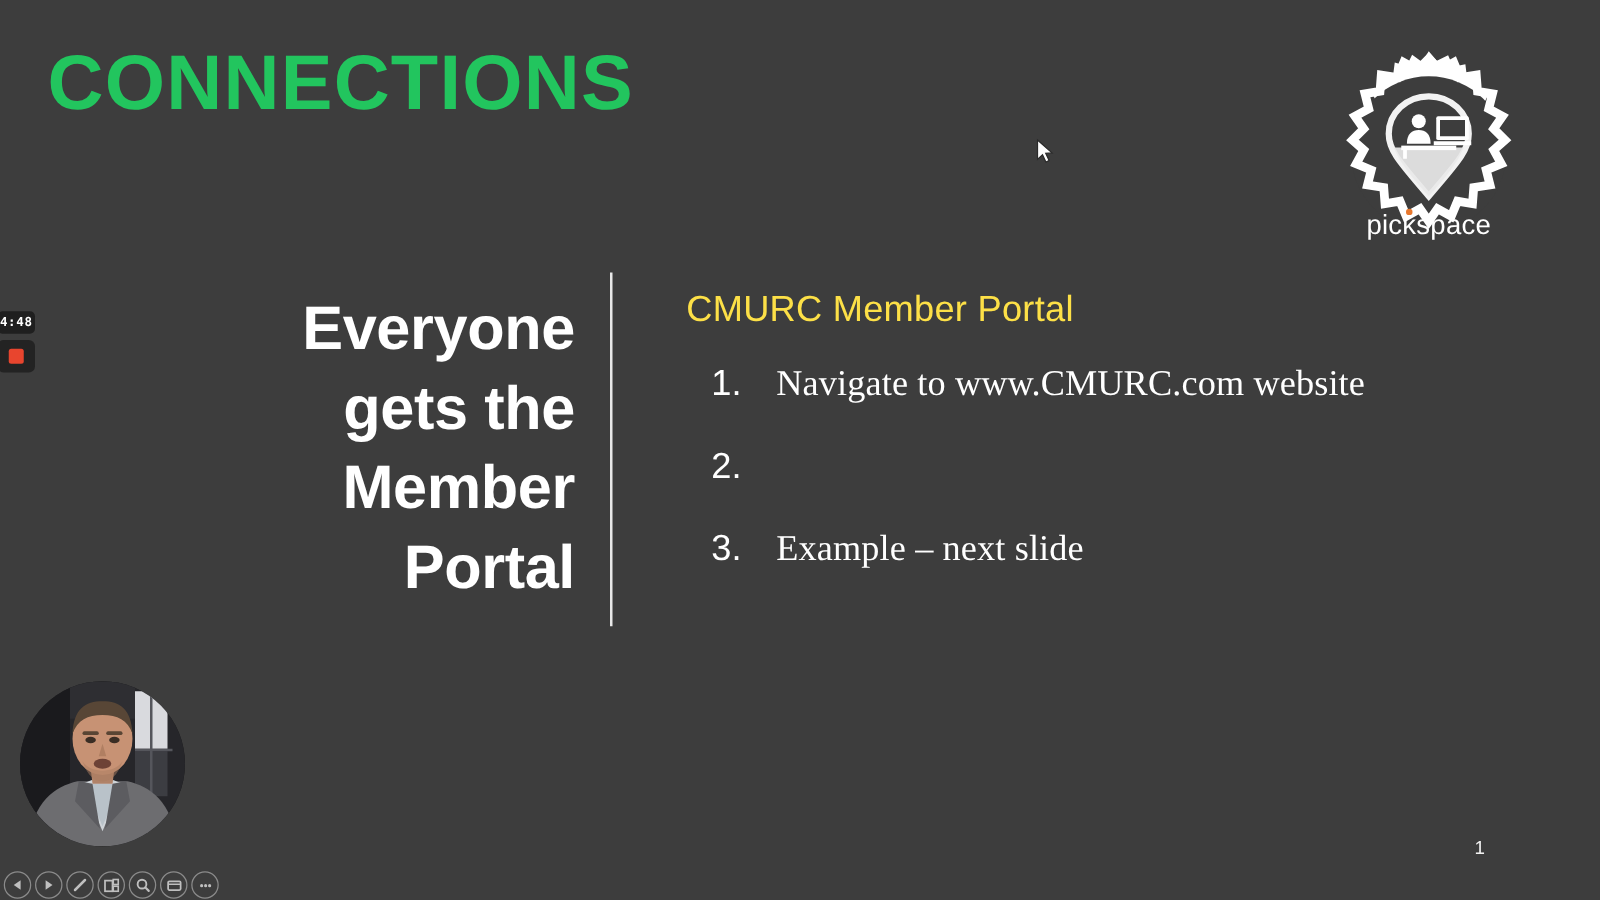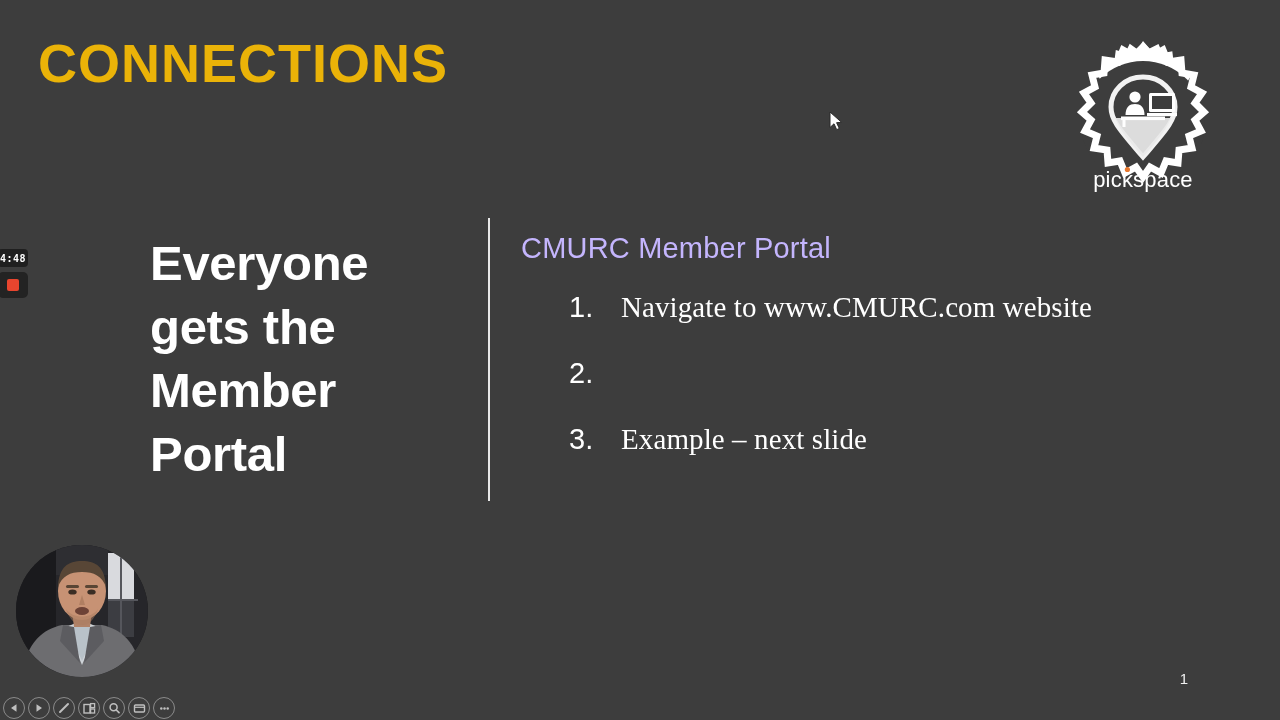--- a/index.html
+++ b/index.html
@@ -12,42 +12,42 @@
   #slide {
     position:relative;
     width:1280px; height:720px;
     background:#3d3d3d;
   }
 
   
   .deck-title {
     position:absolute;
     left:38px; top:36px;
-    font-size:54px;
+    font-size:62px;
     font-weight:bold;
     letter-spacing:1px;
-    color:#eab308;
+    color:#22c55e;
     line-height:1;
     white-space:nowrap;
   }
 
   
   .logo-badge {
     position:absolute;
     left:1055px; top:35px;
     width:176px; height:176px;
   }
   .logo-badge svg { display:block; width:176px; height:176px; }
 
   
   .headline {
     position:absolute;
     left:150px; top:232px;
     width:310px;
-    text-align:left;
+    text-align:right;
     color:#ffffff;
     font-size:49px;
     font-weight:bold;
     line-height:1.30;
     letter-spacing:-0.3px;
   }
 
   .divider {
     position:absolute;
     left:488px; top:218px;
@@ -55,25 +55,26 @@
     background:#e8e8e8;
   }
 
   
   .body-col {
     position:absolute;
     left:521px; top:230px;
     width:700px;
   }
   .body-heading {
-    color:#c4b5fd;
+    color:#fde047;
     font-size:29px;
     font-weight:normal;
     line-height:1.25;
     letter-spacing:0.2px;
+    margin-left:28px;
   }
   .steps { list-style:none; margin-top:24px; }
   .step {
     display:flex;
     color:#ffffff;
     font-size:29px;
     line-height:1.2;
     margin-bottom:31px;
     letter-spacing:0.1px;
   }

